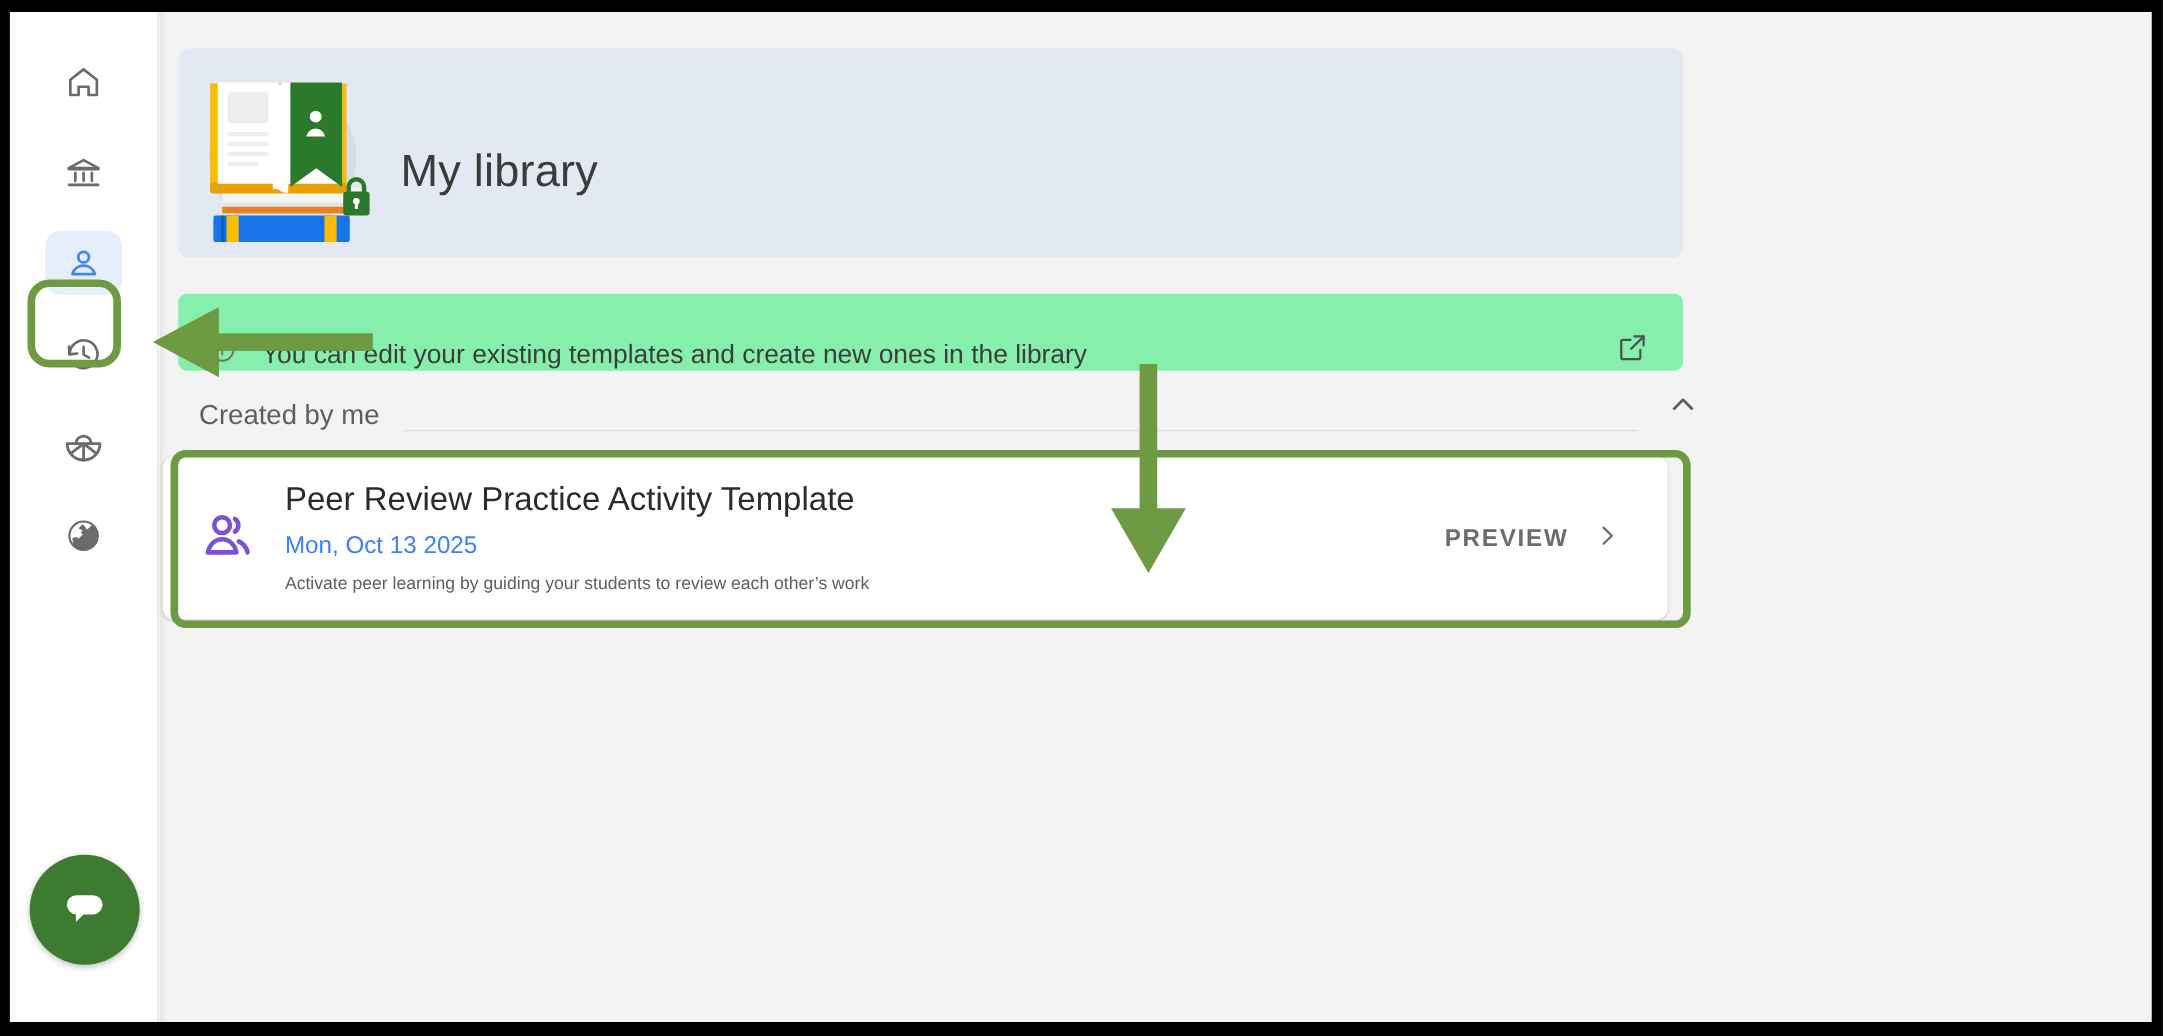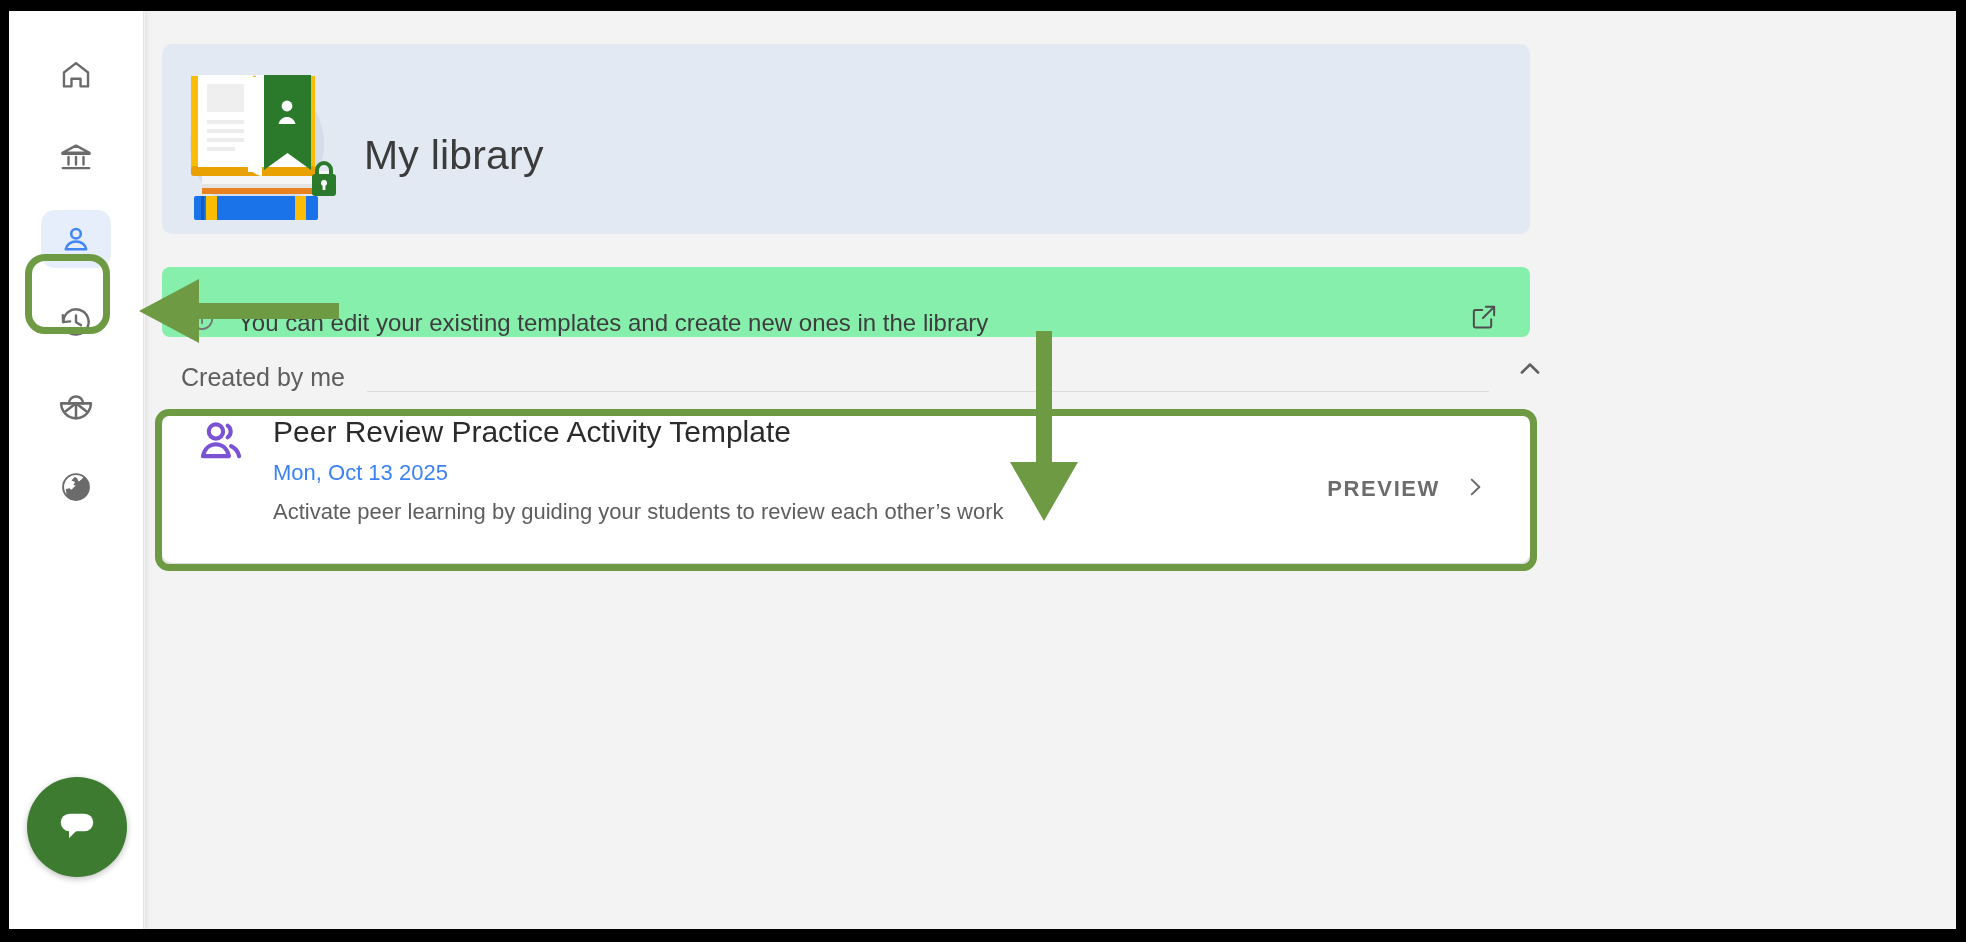--- a/index.html
+++ b/index.html
@@ -136,26 +136,26 @@
   #section-rule {
     flex: 1 1 auto;
     height: 1px; background: #dcdcdc;
     margin: 0 22px;
   }
   #section-toggle { cursor: pointer; flex: 0 0 auto; padding: 4px; }
 
   
   #template-card {
     position: absolute;
-    left: 17px; top: 404px;
+    left: 3px; top: 404px;
     width: 1368px; height: 148px;
     background: #ffffff;
     border-radius: 10px;
     box-shadow: 0 1px 3px rgba(0,0,0,.14);
-    display: flex; 
+    display: flex; align-items: center;
     cursor: pointer;
   }
   
   #card-highlight {
     position: absolute;
     left: 10px; top: 398px;
     width: 1382px; height: 162px;
     border: 7px solid #6d9a42;
     border-radius: 14px;
     pointer-events: none;
@@ -165,21 +165,21 @@
   #card-body { margin-left: 25px; }
   #card-title {
     font-size: 30px; color: #2b2b2b; font-weight: 400; line-height: 1.15;
   }
   #card-date {
     margin-top: 10px;
     font-size: 22px; color: #3b82f6;
   }
   #card-desc {
     margin-top: 13px;
-    font-size: 22px; color: #5e5e5e;
+    font-size: 16px; color: #5e5e5e;
   }
   #card-action {
     margin-left: auto; margin-right: 42px;
     display: flex; align-items: center; gap: 22px;
     flex: 0 0 auto;
     font-weight: bold;
   }
   #preview-label {
     font-size: 22px; color: #6c6c6c; letter-spacing: 1.6px;
   }

